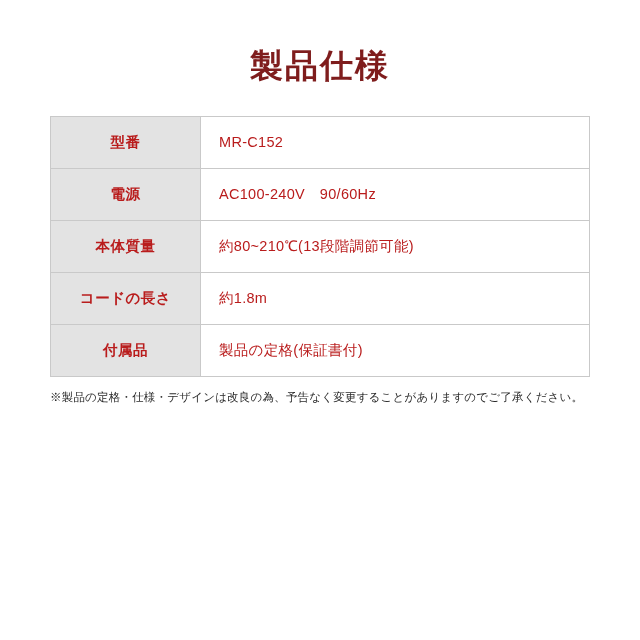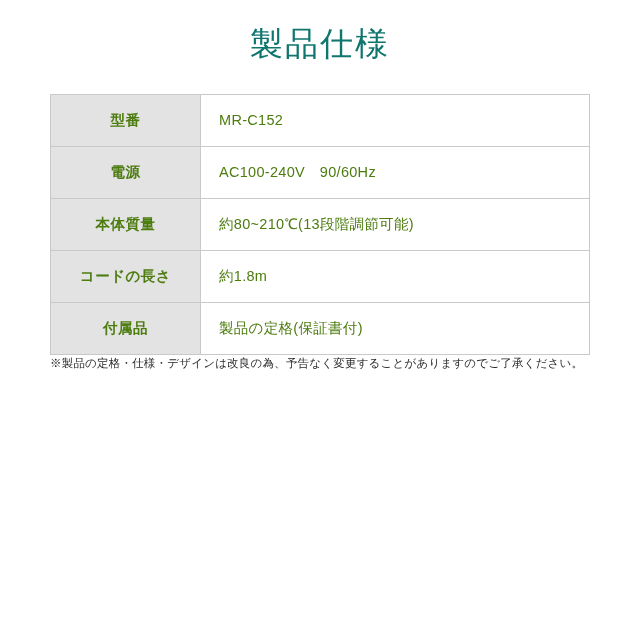--- a/index.html
+++ b/index.html
@@ -18,62 +18,62 @@
     position: relative;
     width: 640px;
     height: 640px;
     box-sizing: border-box;
     background: #ffffff;
     display: flex;
     flex-direction: column;
     align-items: center;
   }
   .title {
-    margin-top: 24px;
+    margin-top: 46px;
     font-size: 33px;
-    font-weight: normal;
+    font-weight: bold;
     letter-spacing: 2px;
-    color: #0f766e;
+    color: #7f1d1d;
     text-align: center;
     line-height: 1.2;
   }
   .spec-table-wrap {
     margin-top: 30px;
     width: 540px;
   }
   table.spec-table {
     width: 100%;
     border-collapse: collapse;
     table-layout: fixed;
   }
   table.spec-table td {
     border: 1px solid #c9c9c9;
     height: 52px;
     font-size: 14.5px;
-    color: #4d7c0f;
+    color: #b91c1c;
     box-sizing: border-box;
   }
   td.label-cell {
     width: 150px;
     background: #e3e3e3;
     text-align: center;
     font-weight: bold;
     letter-spacing: 0.5px;
     padding: 0 4px;
   }
   td.value-cell {
     background: #ffffff;
     text-align: left;
     padding-left: 18px;
     letter-spacing: 0.3px;
     margin-top: 20px;
   }
   .note {
     width: 540px;
-    margin-top: 0;
+    margin-top: 12px;
     font-size: 11.5px;
     color: #2b2b2b;
     text-align: left;
     letter-spacing: 0.2px;
     line-height: 1.4;
   }
 </style>
 </head>
 <body>
 

